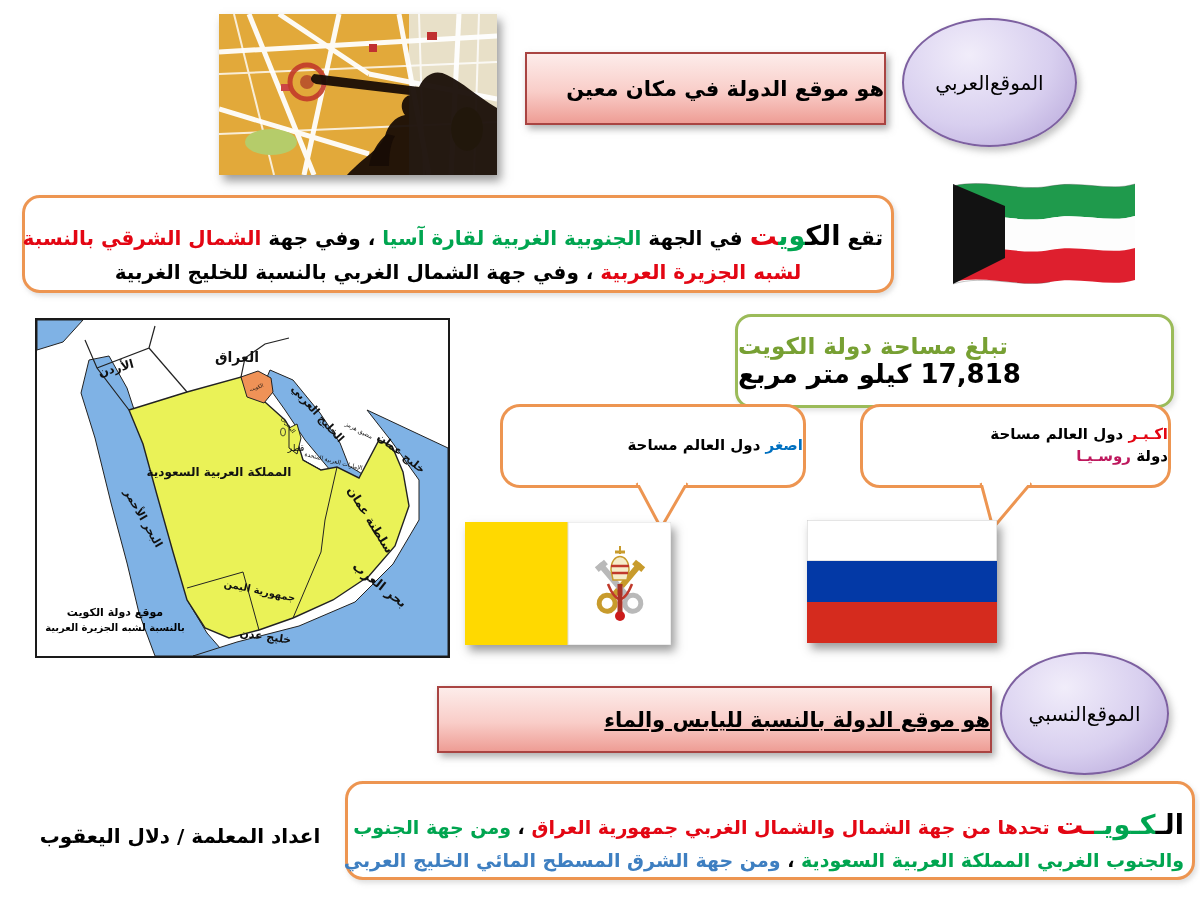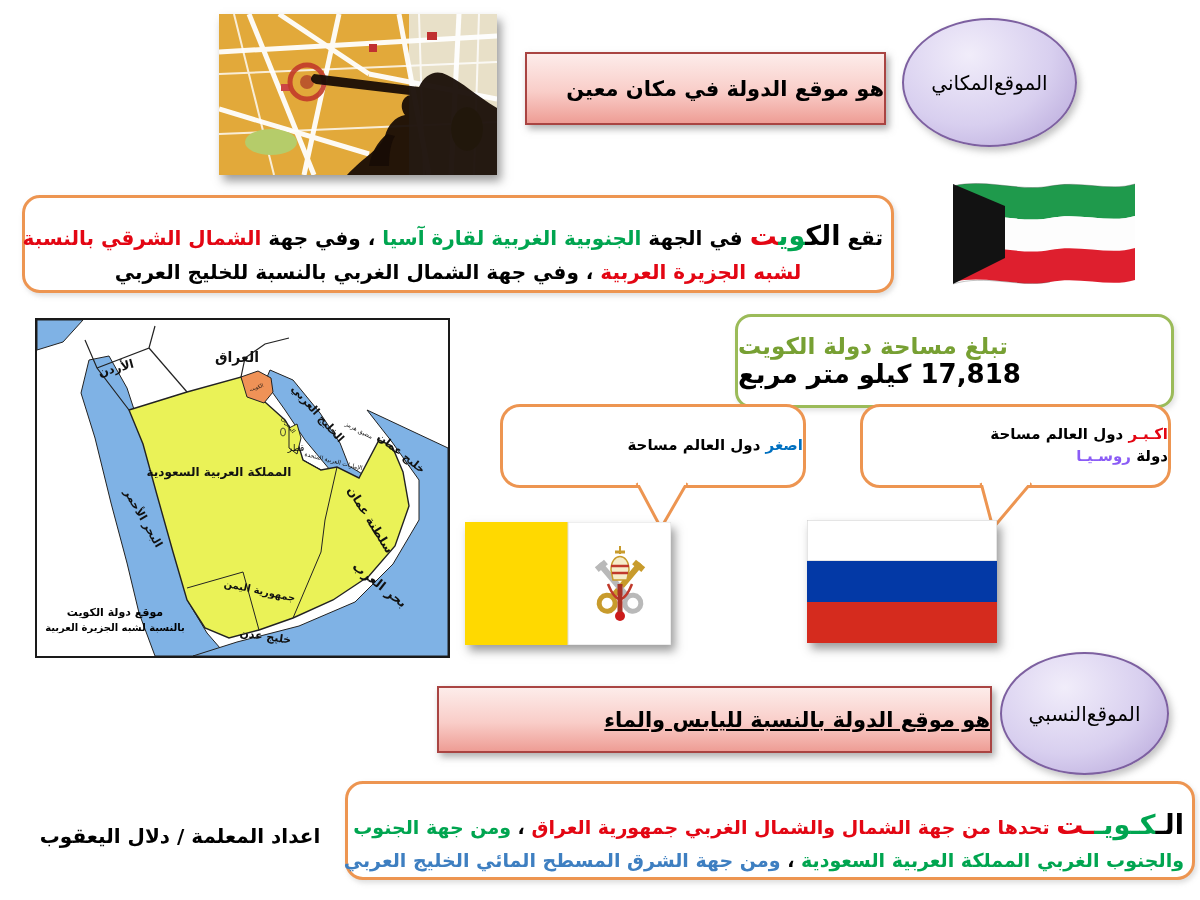--- a/index.html
+++ b/index.html
@@ -75,26 +75,26 @@
       <path d="M168,120 C158,128 152,140 150,152 L170,152 C170,140 172,128 176,122 Z" fill="#170c05" opacity="0.94"></path>
     </svg>
   </div>
 
   <div class="pinkbox" style="left:525px;top:52px;width:357px;height:69px;">
     <span>هو موقع الدولة في مكان معين</span>
   </div>
 
   <div class="oval" style="left:902px;top:18px;width:171px;height:125px;">
     <div>الموقع</div>
-    <div>المكاني</div>
+    <div>العربي</div>
   </div>
 
   <div class="obox" style="left:22px;top:195px;width:850px;height:88px;font-size:20px;">
       <div class="tl"><span style="color: rgb(0, 0, 0);">تقع </span><span class="big" style="color: rgb(0, 0, 0);">الك</span><span class="big" style="color: rgb(0, 165, 80);">وي</span><span class="big" style="color: rgb(227, 6, 19);">ت</span><span style="color: rgb(0, 0, 0);"> في </span><span style="color: rgb(0, 0, 0);">الجهة </span><span style="color: rgb(0, 165, 80);">الجنوبية الغربية لقارة آسيا</span><span style="color: rgb(0, 0, 0);"> ، وفي جهة </span><span style="color: rgb(227, 6, 19);">الشمال الشرقي بالنسبة</span></div>
-      <div class="tl"><span style="color: rgb(227, 6, 19);">لشبه الجزيرة العربية</span><span style="color: rgb(0, 0, 0);"> ، وفي جهة الشمال الغربي بالنسبة للخليج العربي</span></div>
+      <div class="tl"><span style="color: rgb(227, 6, 19);">لشبه الجزيرة العربية</span><span style="color: rgb(0, 0, 0);"> ، وفي جهة الشمال الغربي بالنسبة للخليج الغربية</span></div>
     </div>
 
   <div class="abs" style="left:945px;top:176px;width:195px;height:112px;">
     <svg width="195" height="112" viewBox="0 0 195 112">
       <path d="M8,10 C40,2 75,16 105,10 C135,4 165,16 190,8 L190,40 C165,48 135,36 105,42 C75,48 40,34 8,42 Z" fill="#1F9A4C"></path>
       <path d="M8,42 C40,34 75,48 105,42 C135,36 165,48 190,40 L190,72 C165,80 135,68 105,74 C75,80 40,66 8,74 Z" fill="#FDFDFD"></path>
       <path d="M8,74 C40,66 75,80 105,74 C135,68 165,80 190,72 L190,104 C165,112 135,100 105,106 C75,112 40,98 8,106 Z" fill="#DE1F2E"></path>
       <path d="M8,8 L60,30 L60,82 L8,108 Z" fill="#121212"></path>
       <path d="M8,10 C40,2 75,16 105,10 C135,4 165,16 190,8 M8,108 C40,98 75,112 105,106" fill="none" stroke="#444" stroke-width="0.8" opacity="0.4"></path>
     </svg>
@@ -158,21 +158,21 @@
       </div>
     <svg class="tailsvg" style="left:128px;" width="62" height="50" viewBox="0 0 62 50">
       <path d="M6,1 L30,46 L56,1" fill="#ffffff" stroke="#ED9551" stroke-width="3" stroke-linejoin="round"></path>
       <rect x="7" y="-1" width="48" height="4" fill="#ffffff"></rect>
     </svg>
   </div>
 
   <div class="bubble" style="left:860px;top:404px;width:305px;height:78px;">
     <div>
         <div class="tl"><span style="color: rgb(227, 6, 19);">اكـبـر </span><span style="color: rgb(0, 0, 0);">دول العالم مساحة</span></div>
-        <div class="tl"><span style="color: rgb(0, 0, 0);">دولة </span><span style="color: #8b5cf6;">روسـيـا</span></div>
+        <div class="tl"><span style="color: rgb(0, 0, 0);">دولة </span><span style="color: #be185d;">روسـيـا</span></div>
       </div>
     <svg class="tailsvg" style="left:110px;" width="62" height="50" viewBox="0 0 62 50">
       <path d="M8,1 L20,46 L58,1" fill="#ffffff" stroke="#ED9551" stroke-width="3" stroke-linejoin="round"></path>
       <rect x="9" y="-1" width="48" height="4" fill="#ffffff"></rect>
     </svg>
   </div>
 
   <div class="abs flagshadow" style="left:465px;top:522px;width:206px;height:123px;background:#fff;">
     <svg width="206" height="123" viewBox="0 0 206 123">
       <rect width="103" height="123" fill="#FFD900"></rect>

